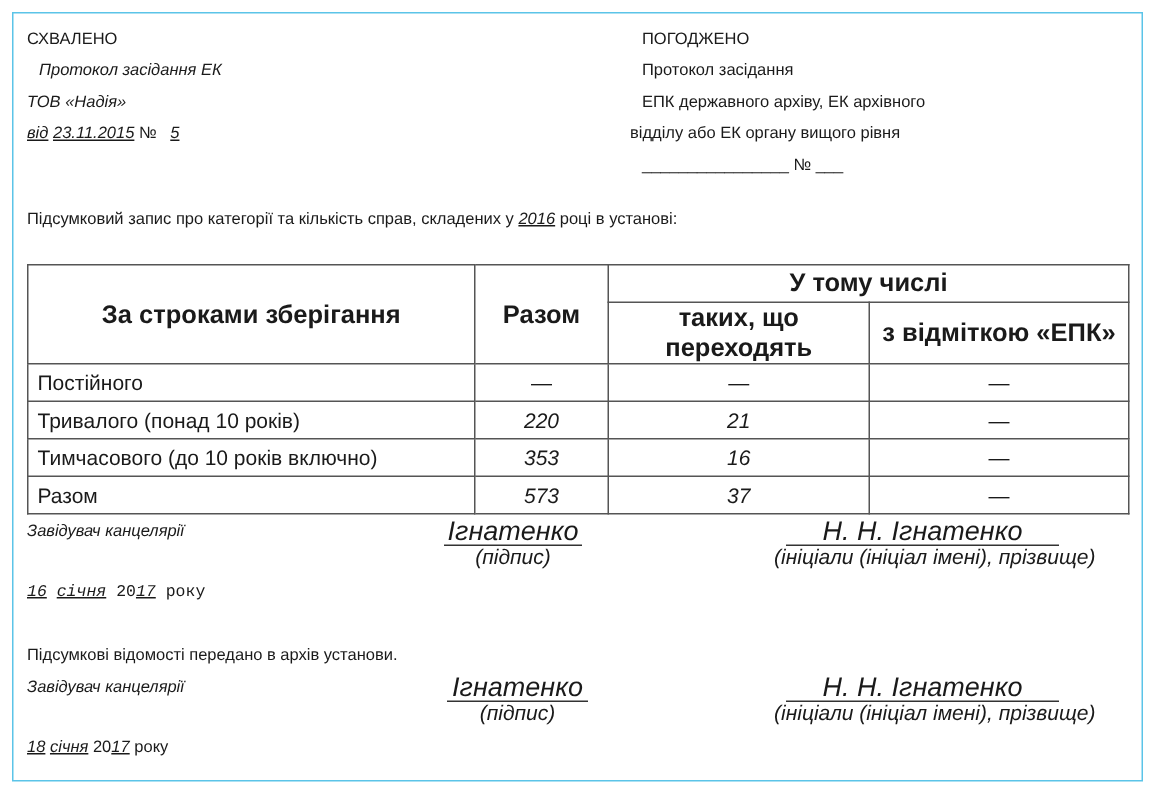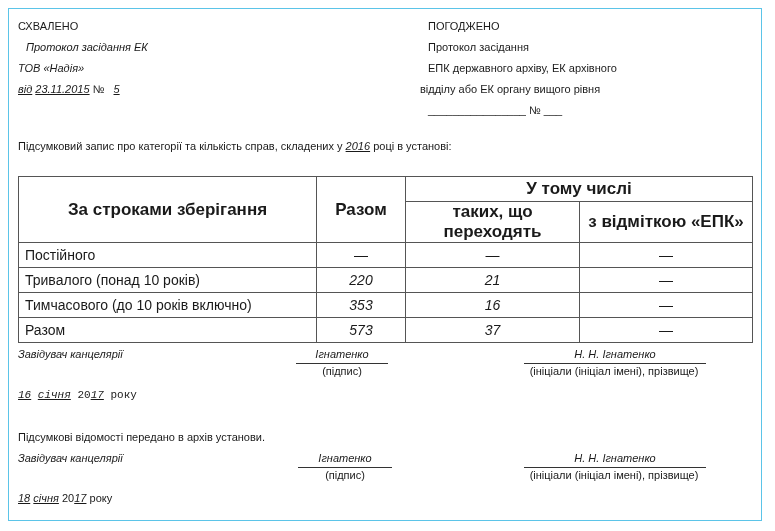--- a/index.html
+++ b/index.html
@@ -3,29 +3,29 @@
 <meta charset="utf-8">
 <style>
   html, body { margin:0; padding:0; background:#fff; }
   body { width:775px; height:531px; position:relative; overflow:hidden;
          font-family:"Liberation Sans", "DejaVu Sans", sans-serif; color:#1a1a1a; }
   .frame { position:absolute; left:8px; top:8px; width:754px; height:513px;
            border:1.5px solid #5bc4e8; box-sizing:border-box; }
   .txt { position:absolute; font-size:11px; line-height:20px; white-space:nowrap; }
   .it { font-style:italic; }
   .u { text-decoration:underline;margin-top:8px; }
-  .small { font-size:11px; }
+  .small { font-size:14px; font-style:italic; }
   table { position:absolute; left:18px; top:176px; width:735px; border-collapse:collapse;
           font-size:14px; }
   td, th { border:1.5px solid #555; height:24px; padding:0 6px; }
   th { font-size:17px; font-weight:bold; text-align:center; }
   td.c { text-align:center; }
   td.num { text-align:center; font-style:italic; }
   .sigline { position:absolute; border-bottom:1px solid #333; height:19px;
-             text-align:center; font-style:italic; font-size:11px; line-height:20px; }
+             text-align:center; font-style:italic; font-size:18px; line-height:20px; }
 </style>
 </head>
 <body>
 
 <div class="frame"></div>
 
 <div class="txt" style="left:18px;top:16px;">СХВАЛЕНО</div>
 <div class="txt it" style="left:18px;top:37px;margin-left:8px;">Протокол засідання ЕК</div>
 <div class="txt it" style="left:18px;top:58px;">ТОВ «Надія»</div>
 <div class="txt" style="left:18px;top:79px;">

